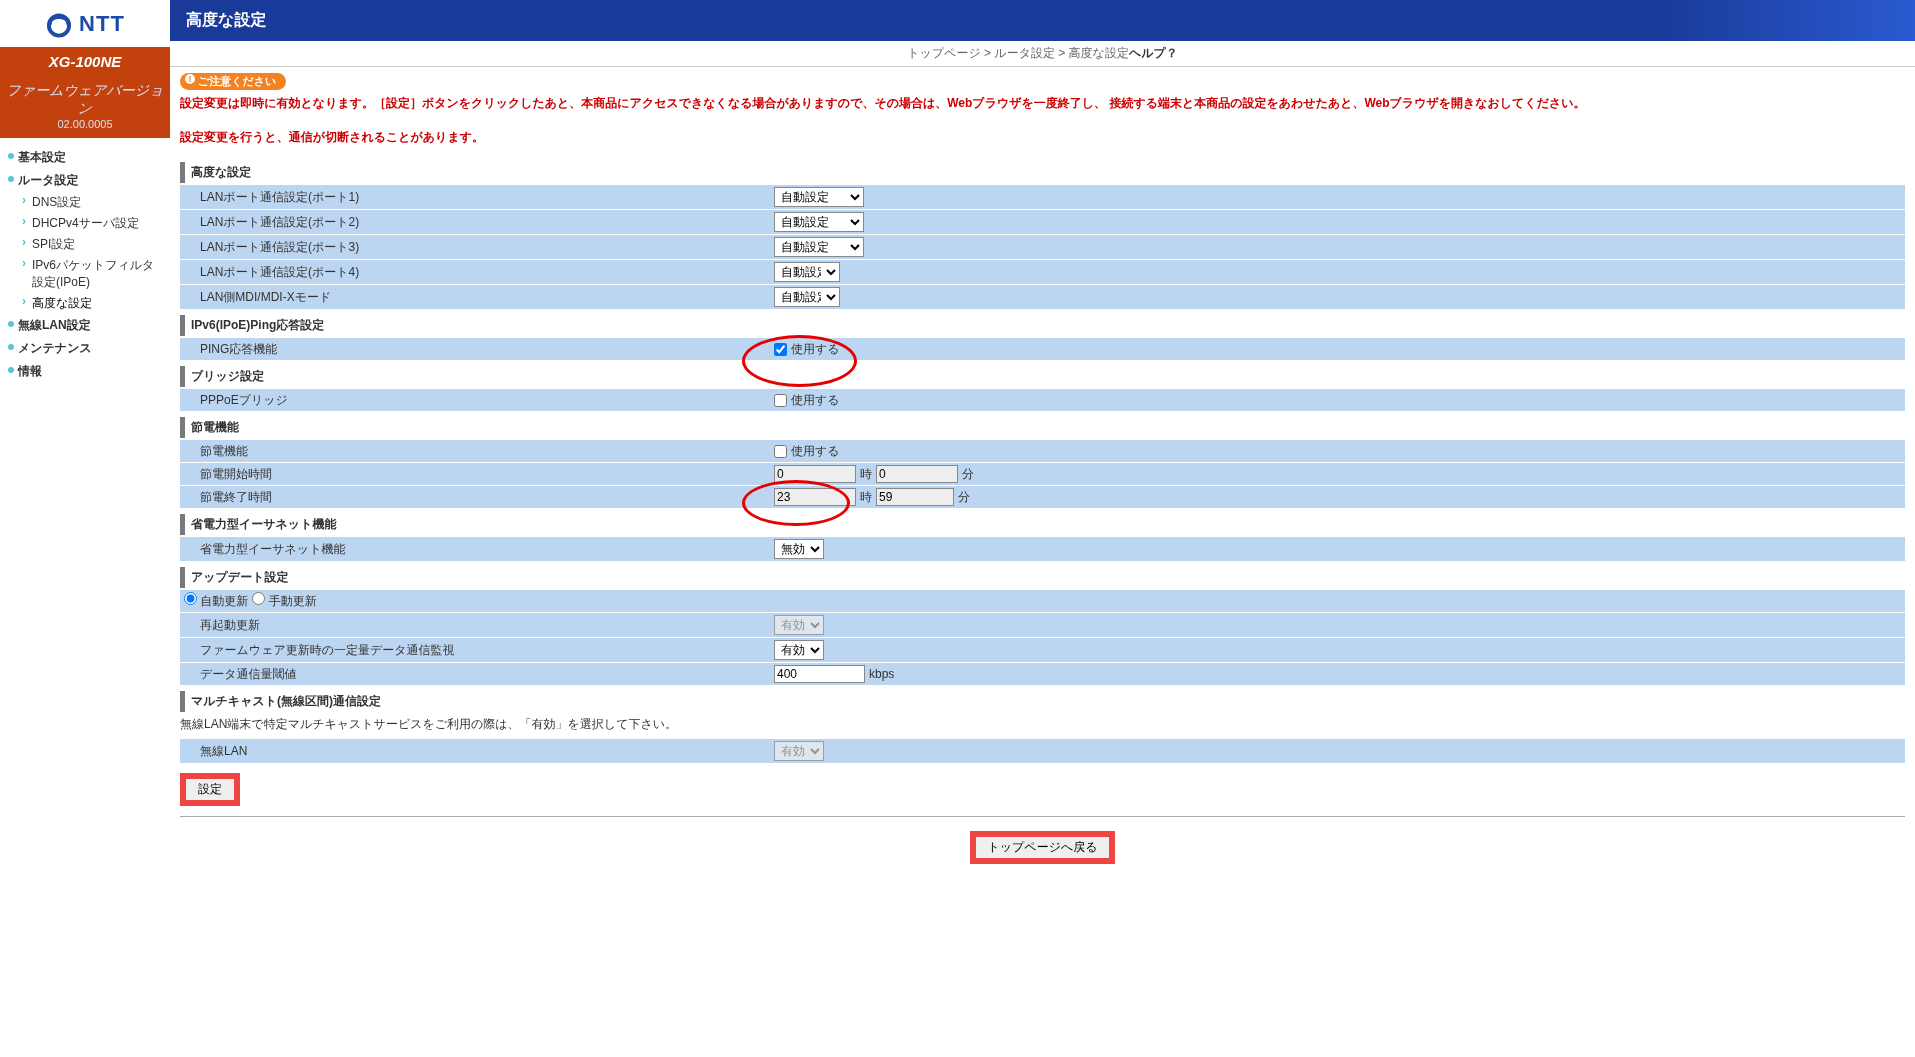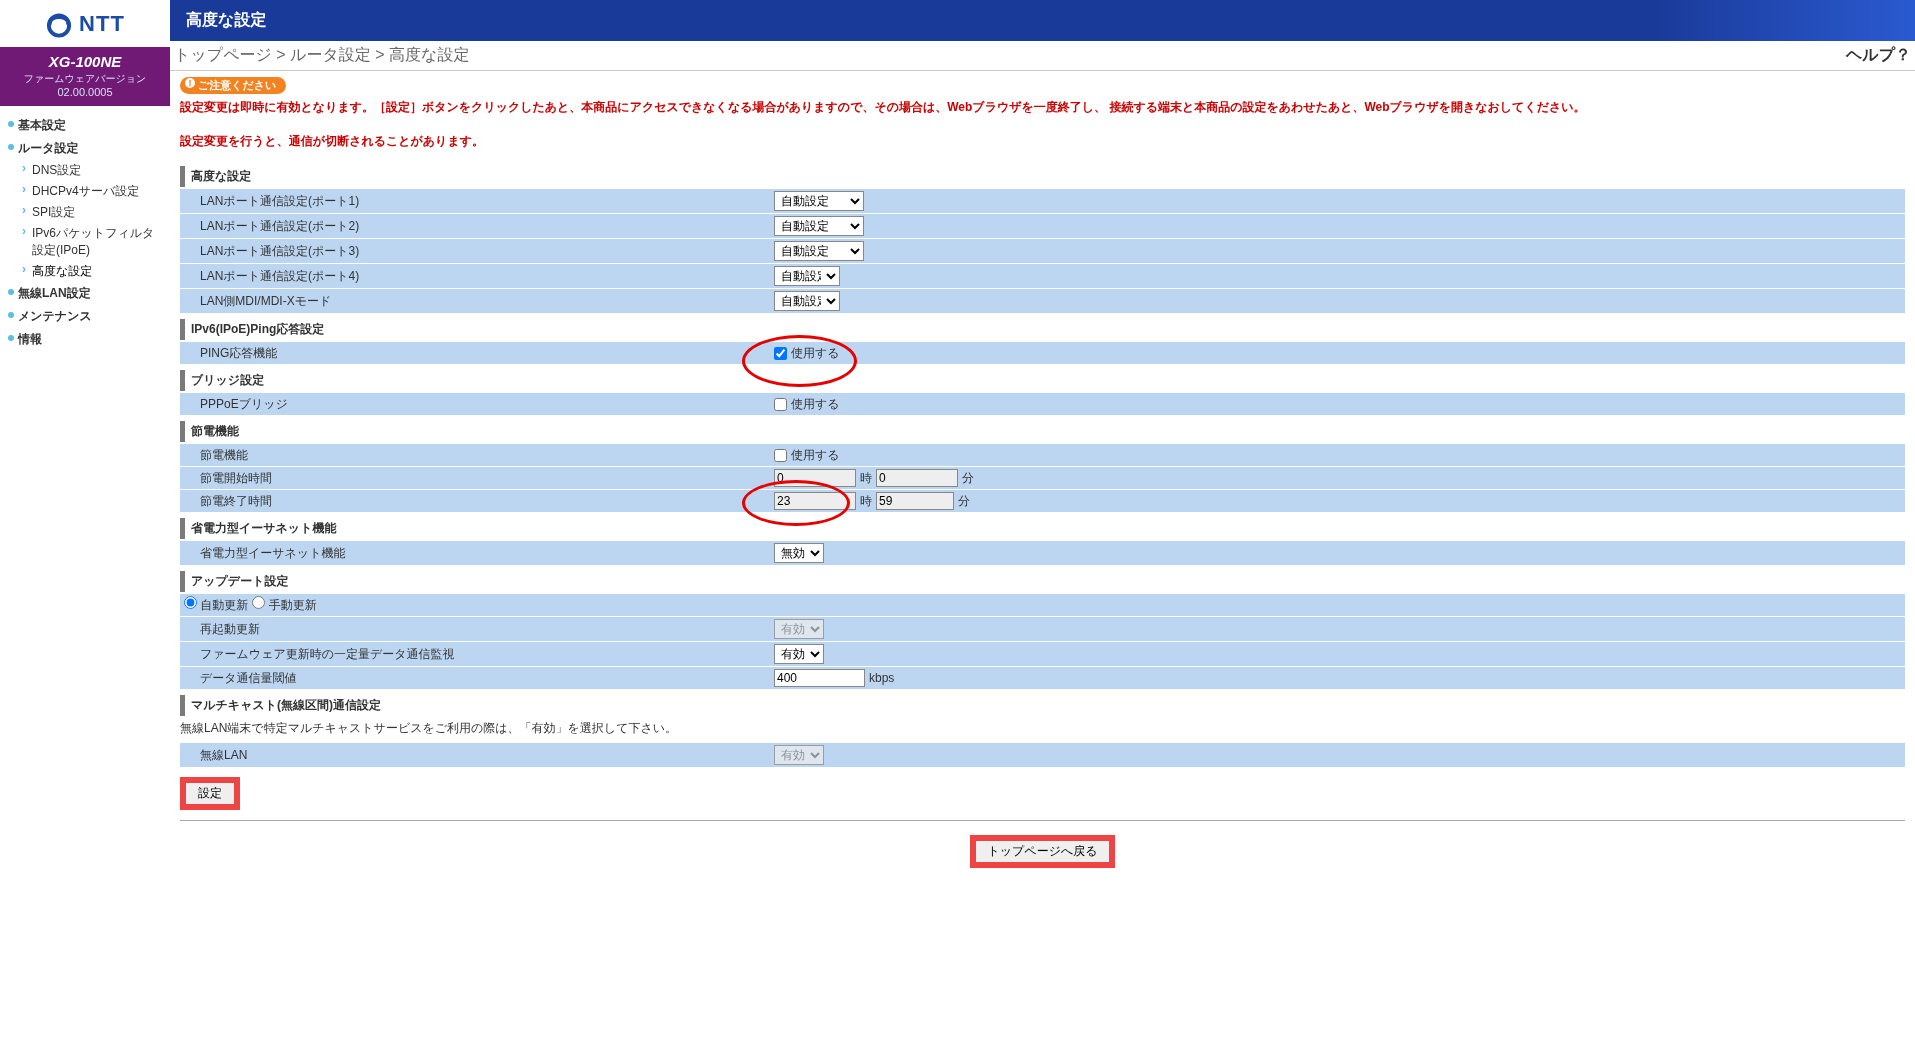--- a/index.html
+++ b/index.html
@@ -3,34 +3,34 @@
 <meta charset="utf-8">
 <style>
 * { box-sizing: border-box; margin: 0; padding: 0; }
 body { font-family: "MS PGothic", "Hiragino Kaku Gothic Pro", Meiryo, sans-serif; font-size: 12px; background: #fff; color: #333; }
 .wrapper { display: flex; }
 .sidebar { width: 170px; flex-shrink: 0; }
 .logo-wrap { text-align: center; padding: 10px 0 6px; }
 .logo { display: inline-flex; align-items: center; gap: 6px; }
 .logo-o { width: 28px; height: 28px; }
 .logo-txt { font-size: 22px; font-weight: bold; color: #1a4ca8; letter-spacing: 1px; }
-.model-box { background: #701a75; color: #fff; text-align: center; padding: 6px 4px 8px; }
+.model-box { background: #c2410c; color: #fff; text-align: center; padding: 6px 4px 8px; }
 .model-name { font-size: 15px; font-style: italic; font-weight: bold; }
-.fw-label { font-size: 10px; margin-top: 2px; color: #d6e0f5; }
+.fw-label { font-size: 14px; margin-top: 12px; color: #d6e0f5; font-style: italic; }
 .fw-ver { font-size: 11px; color: #d6e0f5; }
 .nav { padding: 8px 6px; }
 .nav-section { font-weight: bold; padding: 3px 0 3px 12px; position: relative; cursor: pointer; }
 .nav-section::before { content: ""; position: absolute; left: 2px; top: 7px; width: 6px; height: 6px; border-radius: 50%; background: #5bc0de; }
 .nav-sub { padding-left: 14px; }
 .nav-sub-item { padding: 2px 0 2px 12px; position: relative; color: #333; cursor: pointer; }
 .nav-sub-item::before { content: "›"; position: absolute; left: 2px; top: 1px; color: #5bc0de; font-weight: bold; }
 .nav-sub-item.active { color: #000; }
 .main { flex: 1; min-width: 0; }
 .titlebar { background: linear-gradient(90deg, #1a3a99 0%, #1a3a99 85%, #2a5ad0 100%); color: #fff; padding: 10px 16px; font-size: 16px; font-weight: bold; }
-.crumb-row { display: flex; justify-content: space-between; align-items: center; padding: 4px 4px; font-size: 16px; color: #666; border-bottom: 1px solid #ccc; }
+.crumb-row { display: flex; justify-content: center; align-items: center; padding: 4px 4px; font-size: 12px; color: #666; border-bottom: 1px solid #ccc; }
 .crumbs a { color: #666; text-decoration: none; }
 .help { font-weight: bold; color: #333; cursor: pointer; }
 .content { padding: 6px 10px 20px; }
 .caution-badge { display: inline-block; background: #f58220; color: #fff; font-size: 11px; font-weight: bold; border-radius: 9px; padding: 1px 10px 1px 18px; position: relative; }
 .caution-badge::before { content: "!"; position: absolute; left: 5px; top: 1px; width: 10px; height: 10px; background: #fff; color: #f58220; border-radius: 50%; font-size: 9px; line-height: 10px; text-align: center; font-weight: bold; }
 .warn-text { color: #c00; font-weight: bold; margin: 4px 0 16px; line-height: 1.5; }
 .sec-head { border-left: 5px solid #7a7a7a; padding: 2px 6px; font-weight: bold; margin: 6px 0 2px; }
 .row { display: flex; align-items: center; min-height: 22px; margin-bottom: 1px; }
 .row.alt { background: #bcd5f0; }
 .row .lbl { width: 590px; padding: 2px 20px; }

